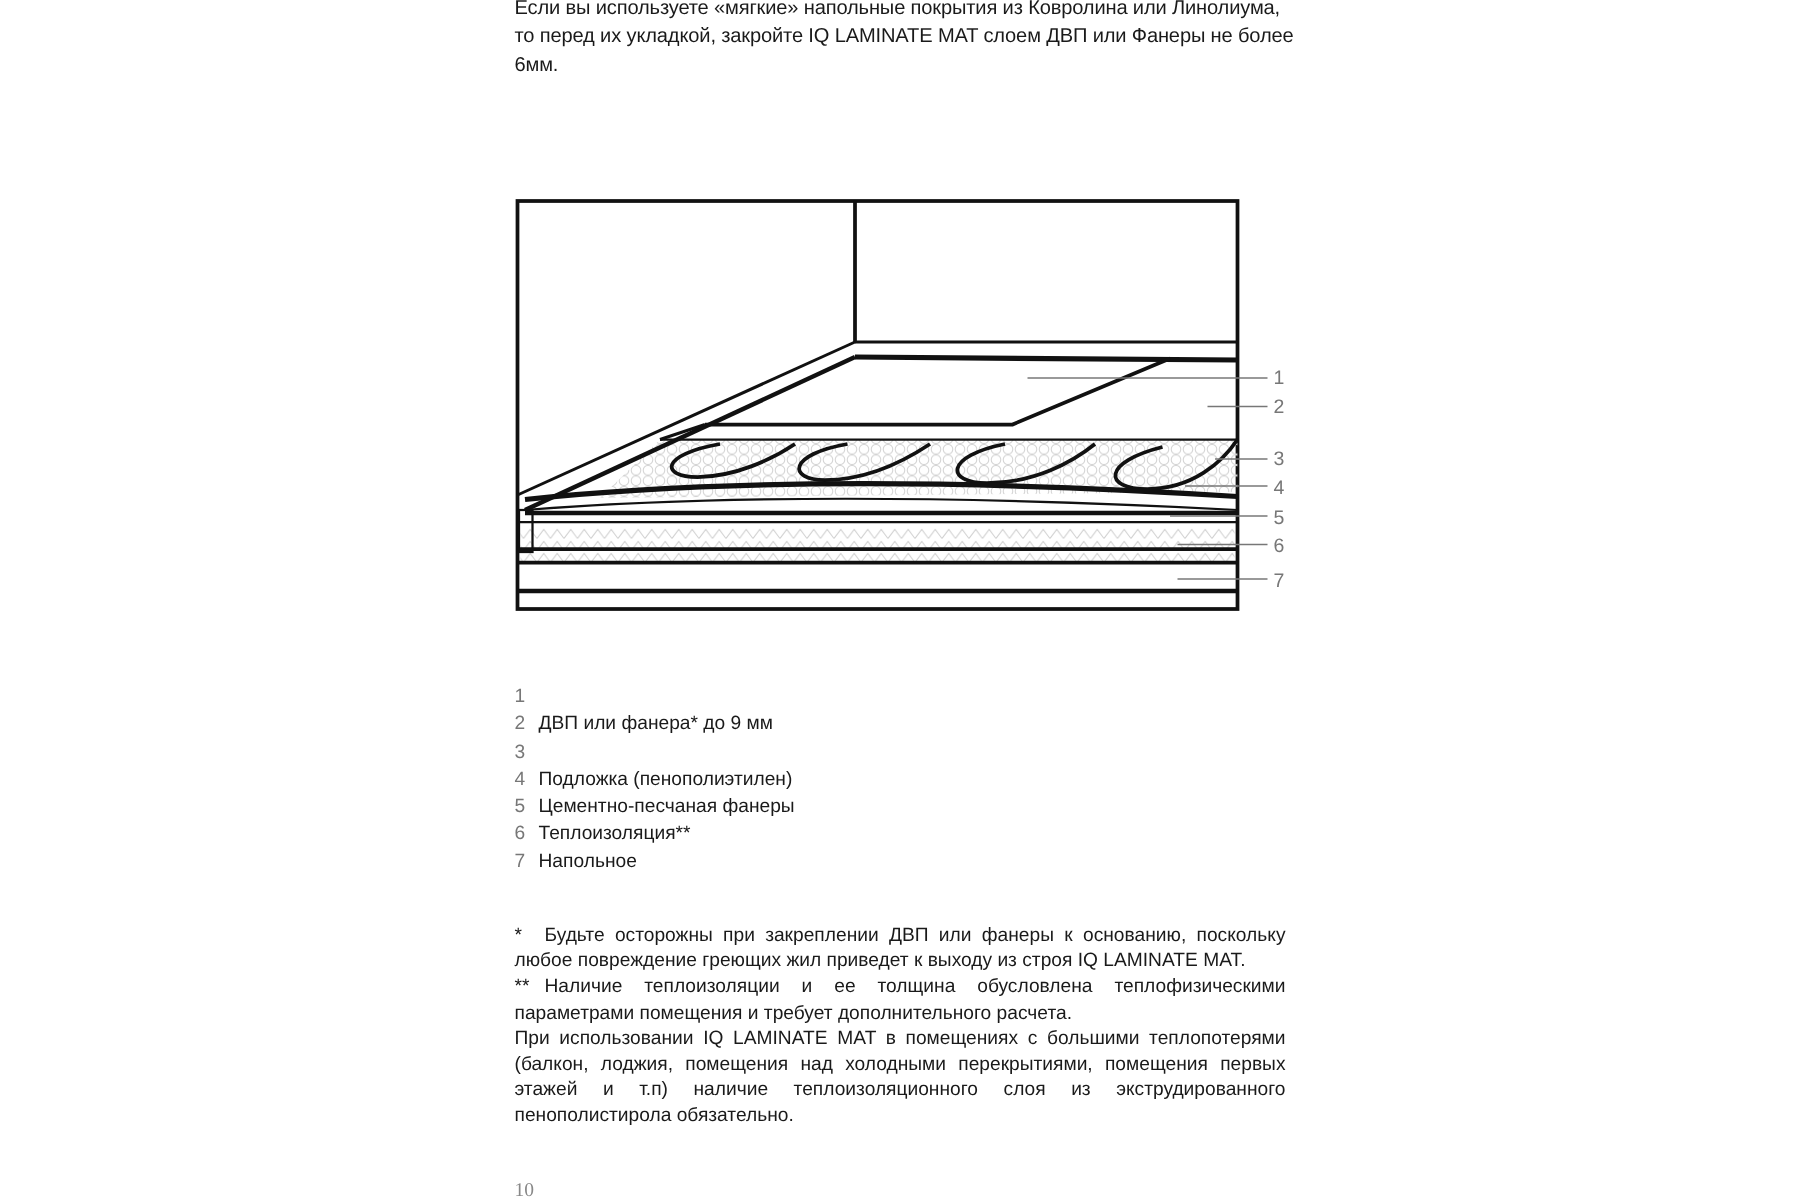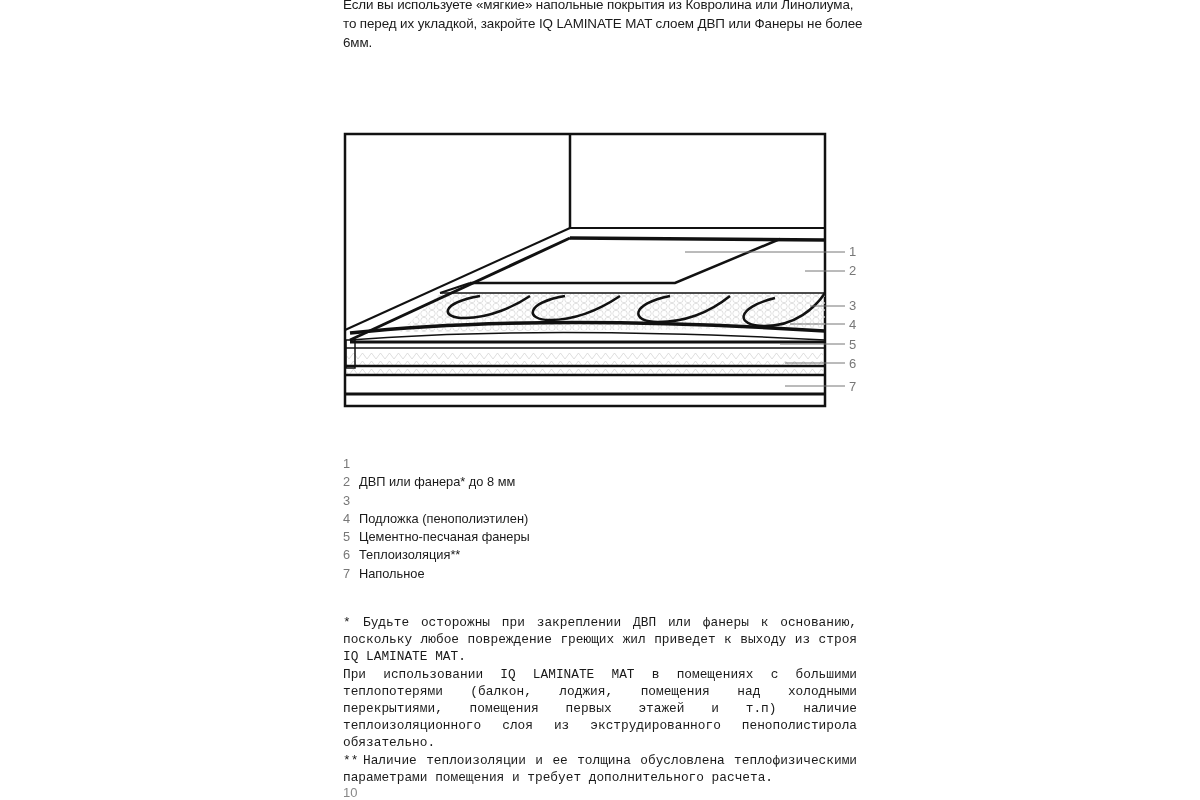--- a/index.html
+++ b/index.html
@@ -6,25 +6,25 @@
   body { width:1200px; height:800px; position:relative; overflow:hidden;
          font-family:"DejaVu Sans Condensed","Liberation Sans",sans-serif; color:#1a1a1a; }
   .page { position:absolute; left:0; top:0; width:1200px; height:588px; }
   .intro { position:absolute; left:343px; top:-5px; width:520px; font-size:13.4px; line-height:19px;
            letter-spacing:-0.1px; font-family:"Liberation Sans",sans-serif; }
   .diagram { position:absolute; left:340px; top:128px; width:530px; height:285px; }
   .legend { position:absolute; left:343px; top:455px; width:420px; font-family:"Liberation Sans",sans-serif;
             font-size:12.8px; line-height:18.3px; }
   .legend-row { display:flex; }
   .legend-num { width:16px; color:#777; }
-  .notes { position:absolute; left:343px; top:614px; width:514px; font-family:Liberation Mono, monospace;
+  .notes { position:absolute; left:343px; top:614px; width:514px; font-family:Liberation Sans, sans-serif;
            font-size:12.8px; line-height:17.2px; text-align:justify; }
   .notes p { margin:0; }
   .fn-mark { display:inline-block; width:20px; }
-  .page-num { position:absolute; left:343px; top:785px; font-family:Liberation Sans, sans-serif;
+  .page-num { position:absolute; left:343px; top:785px; font-family:Liberation Serif, serif;
               font-size:13px; color:#888; }
 </style>
 </head>
 <body>
 
 <div class="page">
 
   <div class="intro">Если вы используете «мягкие» напольные покрытия из Ковролина или Линолиума, то перед их укладкой, закройте IQ LAMINATE MAT слоем ДВП или Фанеры не более 6мм.</div>
 
   <svg class="diagram" viewBox="0 0 530 285" width="530" height="285">
@@ -94,21 +94,21 @@
   <div style="position:absolute;left:849px;top:337px;font-size:13px;color:#777;font-family:'Liberation Sans',sans-serif;">5</div>
   <div style="position:absolute;left:849px;top:356px;font-size:13px;color:#777;font-family:'Liberation Sans',sans-serif;">6</div>
   <div style="position:absolute;left:849px;top:379px;font-size:13px;color:#777;font-family:'Liberation Sans',sans-serif;">7</div>
 
   <div class="legend">
     <div class="legend-row">
         <span class="legend-num">1</span>
       </div>
     <div class="legend-row">
         <span class="legend-num">2</span>
-        <span>ДВП или фанера* до 8 мм</span>
+        <span>ДВП или фанера* до 9 мм</span>
       </div>
     <div class="legend-row">
         <span class="legend-num">3</span>
       </div>
     <div class="legend-row">
         <span class="legend-num">4</span>
         <span>Подложка (пенополиэтилен)</span>
       </div>
     <div class="legend-row">
         <span class="legend-num">5</span>
@@ -119,18 +119,18 @@
         <span>Теплоизоляция**</span>
       </div>
     <div class="legend-row">
         <span class="legend-num">7</span>
         <span>Напольное</span>
       </div>
   </div>
 
   <div class="notes">
     <p><span class="fn-mark">*</span><span>Будьте осторожны при закреплении ДВП или фанеры к основанию, поскольку любое повреждение греющих жил приведет к выходу из строя IQ LAMINATE MAT.</span></p>
+    <p><span class="fn-mark">**</span><span>Наличие теплоизоляции и ее толщина обусловлена теплофизическими параметрами помещения и требует дополнительного расчета.</span></p>
     <p>При использовании IQ LAMINATE MAT в помещениях с большими теплопотерями (балкон, лоджия, помещения над холодными перекрытиями, помещения первых этажей и т.п) наличие теплоизоляционного слоя из экструдированного пенополистирола обязательно.</p>
-    <p><span class="fn-mark">**</span><span>Наличие теплоизоляции и ее толщина обусловлена теплофизическими параметрами помещения и требует дополнительного расчета.</span></p>
   </div>
 
   <div class="page-num">10</div>
 </div>
 
 </body></html>

